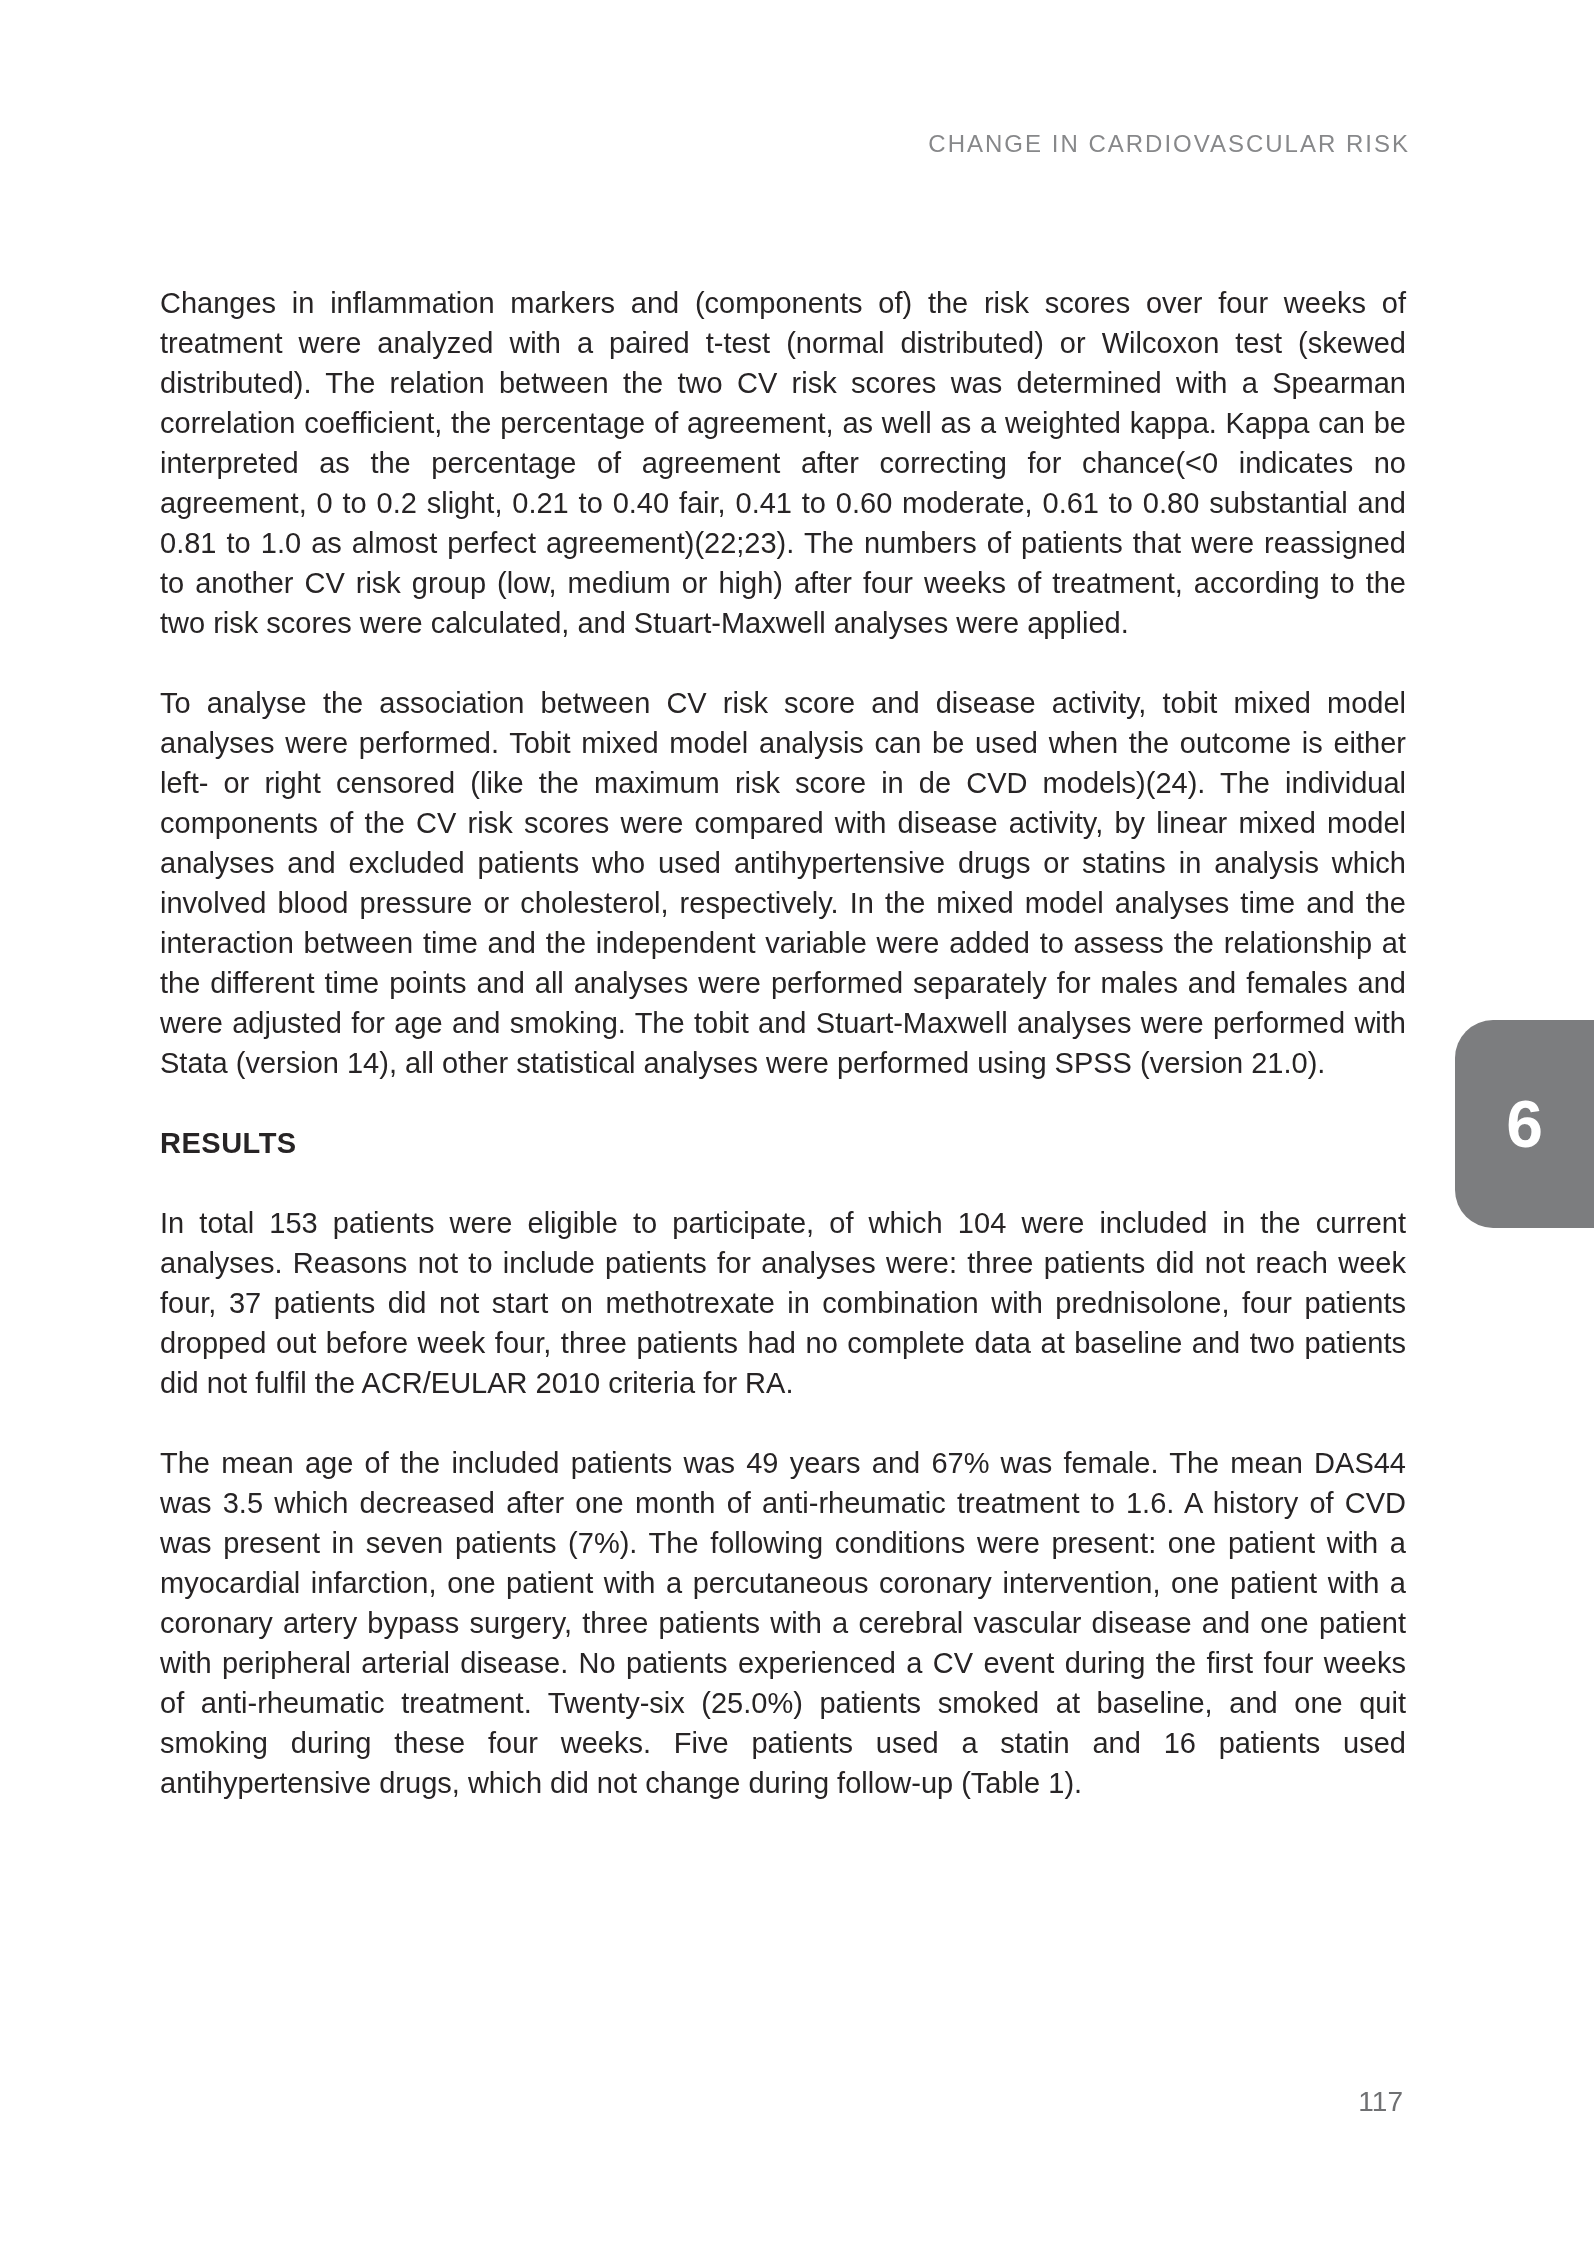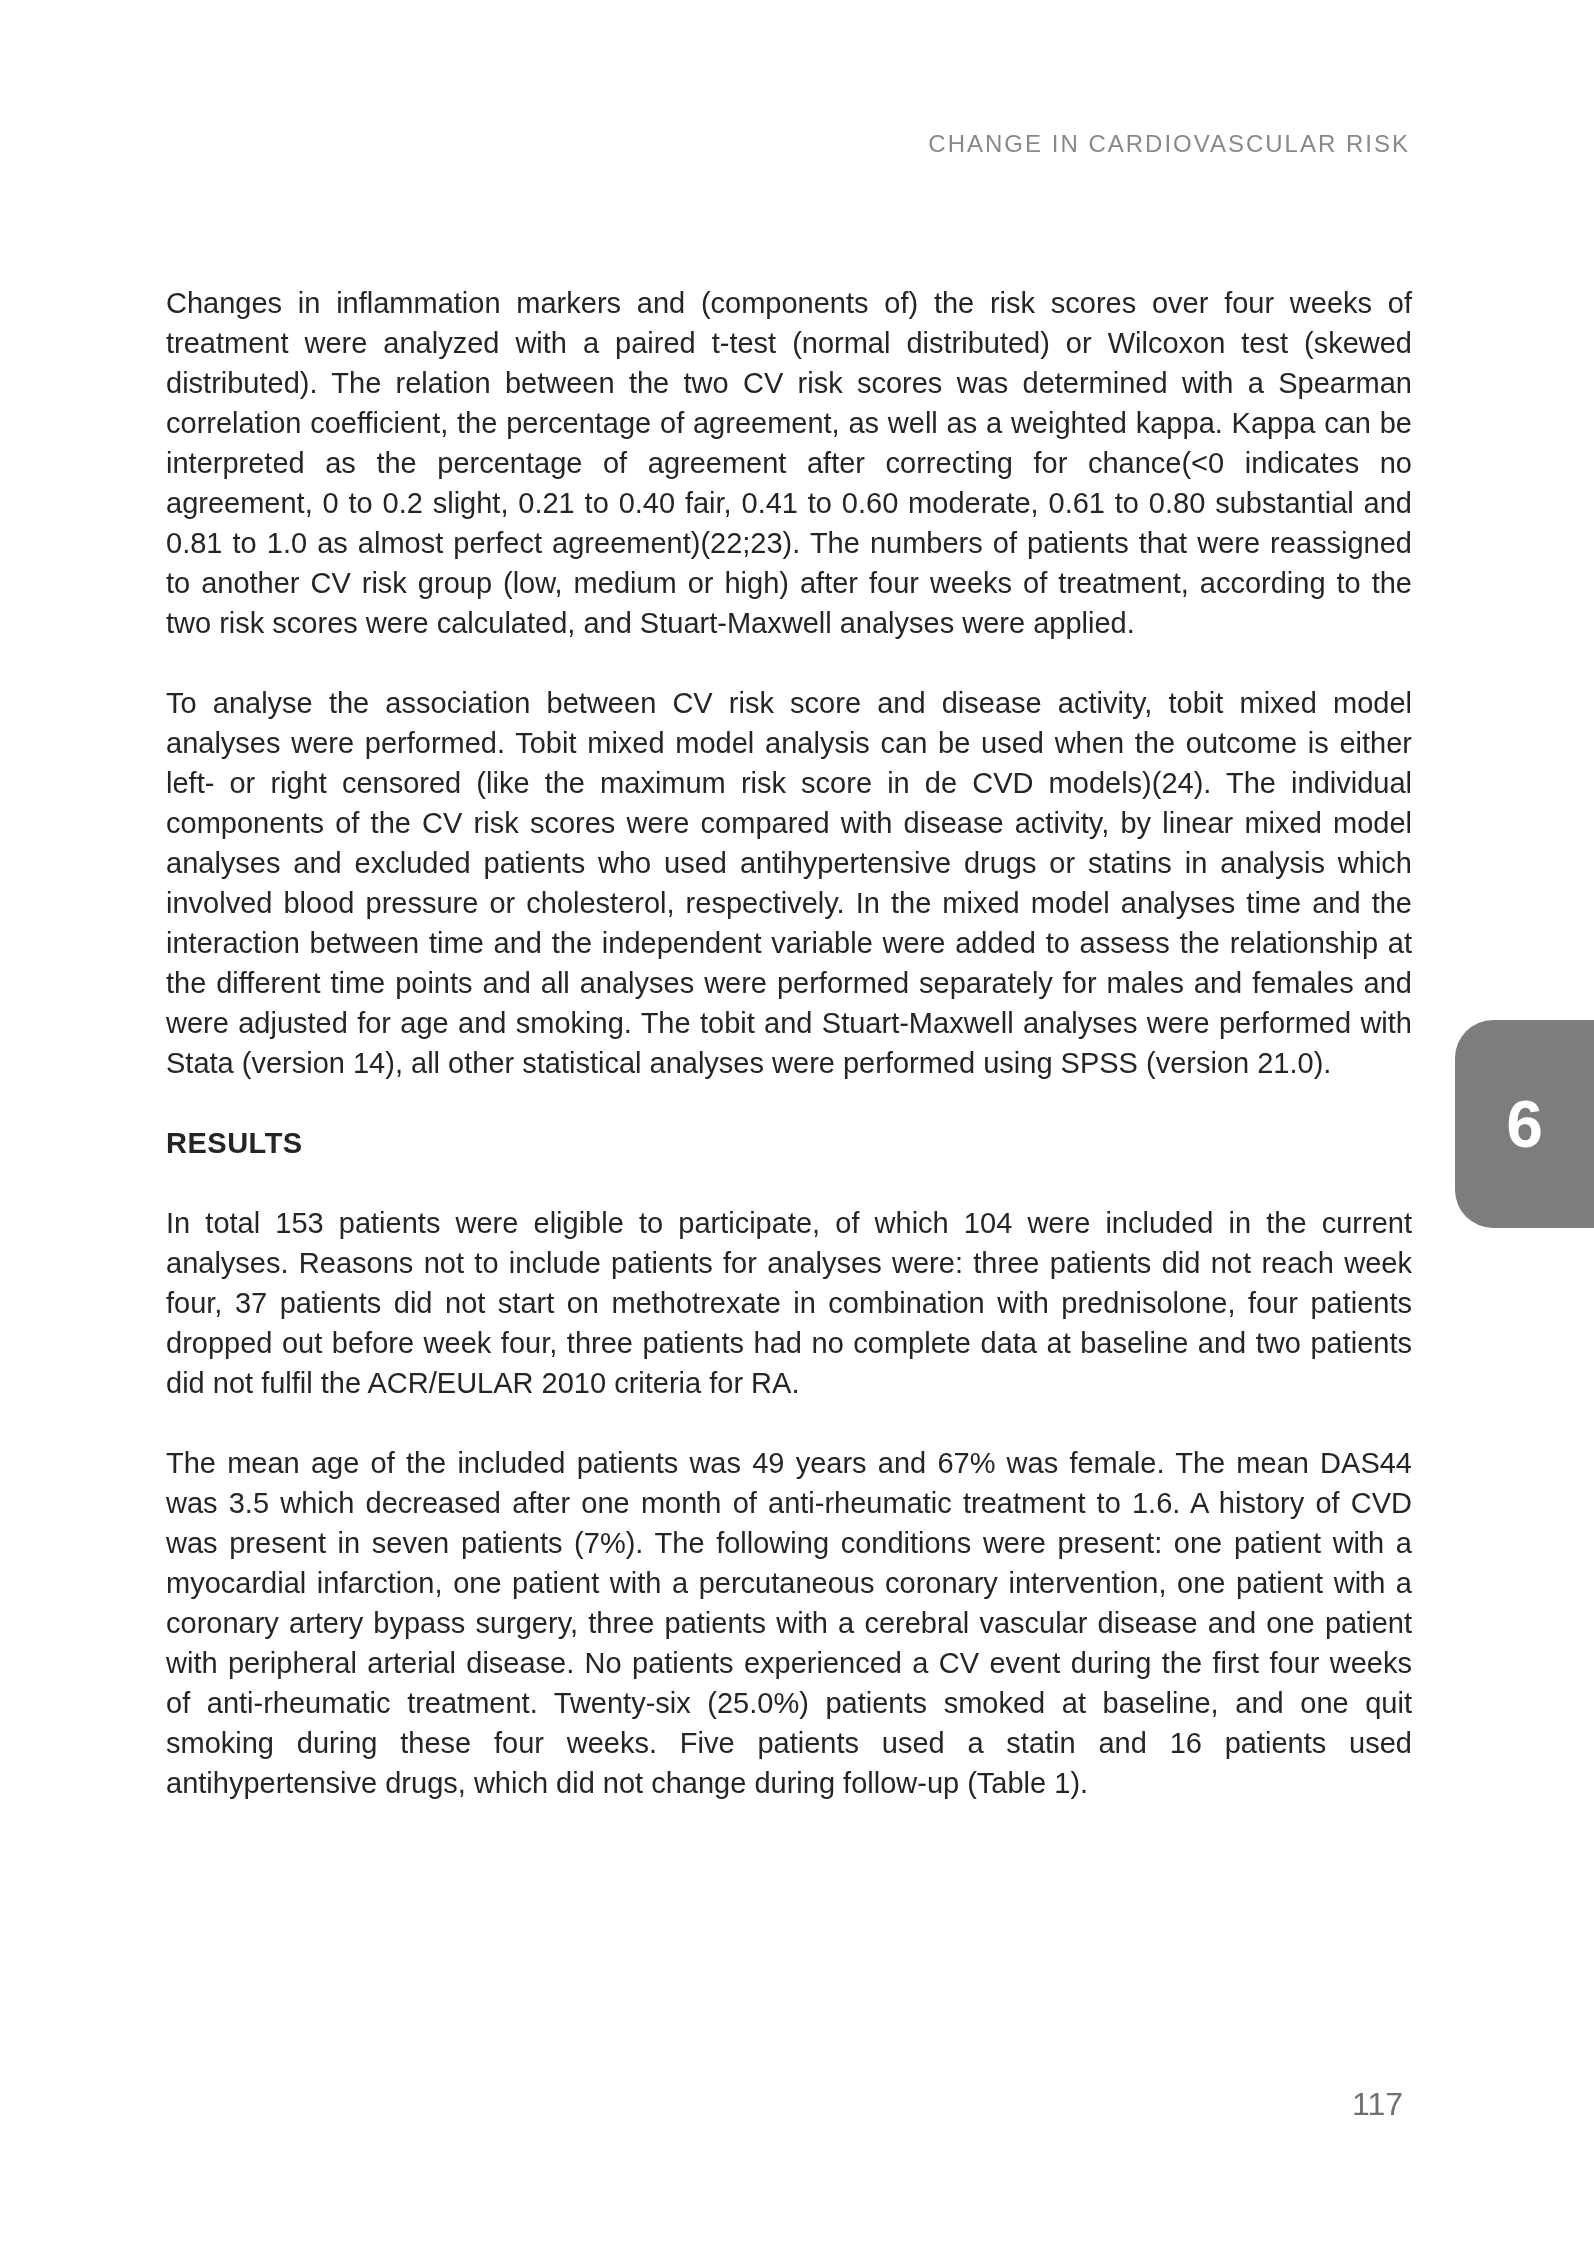--- a/index.html
+++ b/index.html
@@ -24,21 +24,20 @@
     font-size: 24px;
     letter-spacing: 2px;
     color: #87888a;
     font-weight: 400;
   }
   .content {
     position: absolute;
     left: 160px;
     top: 283px;
     width: 1246px;
-    margin-left: 6px;
   }
   .para {
     font-size: 29px;
     line-height: 40px;
     text-align: justify;
     color: #272425;
     margin: 0 0 40px 0;
   }
   .section-heading {
     font-size: 29px;
@@ -65,21 +64,21 @@
     font-size: 66px;
     font-weight: 700;
     line-height: 1;
   }
   .page-number {
     position: absolute;
     top: 2086px;
     left: 0;
     right: 191px;
     text-align: right;
-    font-size: 32px;
+    font-size: 28px;
     color: #6f7072;
   }
 </style>
 </head>
 <body>
 
 <div class="page">
 
   <div class="running-header">CHANGE IN CARDIOVASCULAR RISK</div>
 

